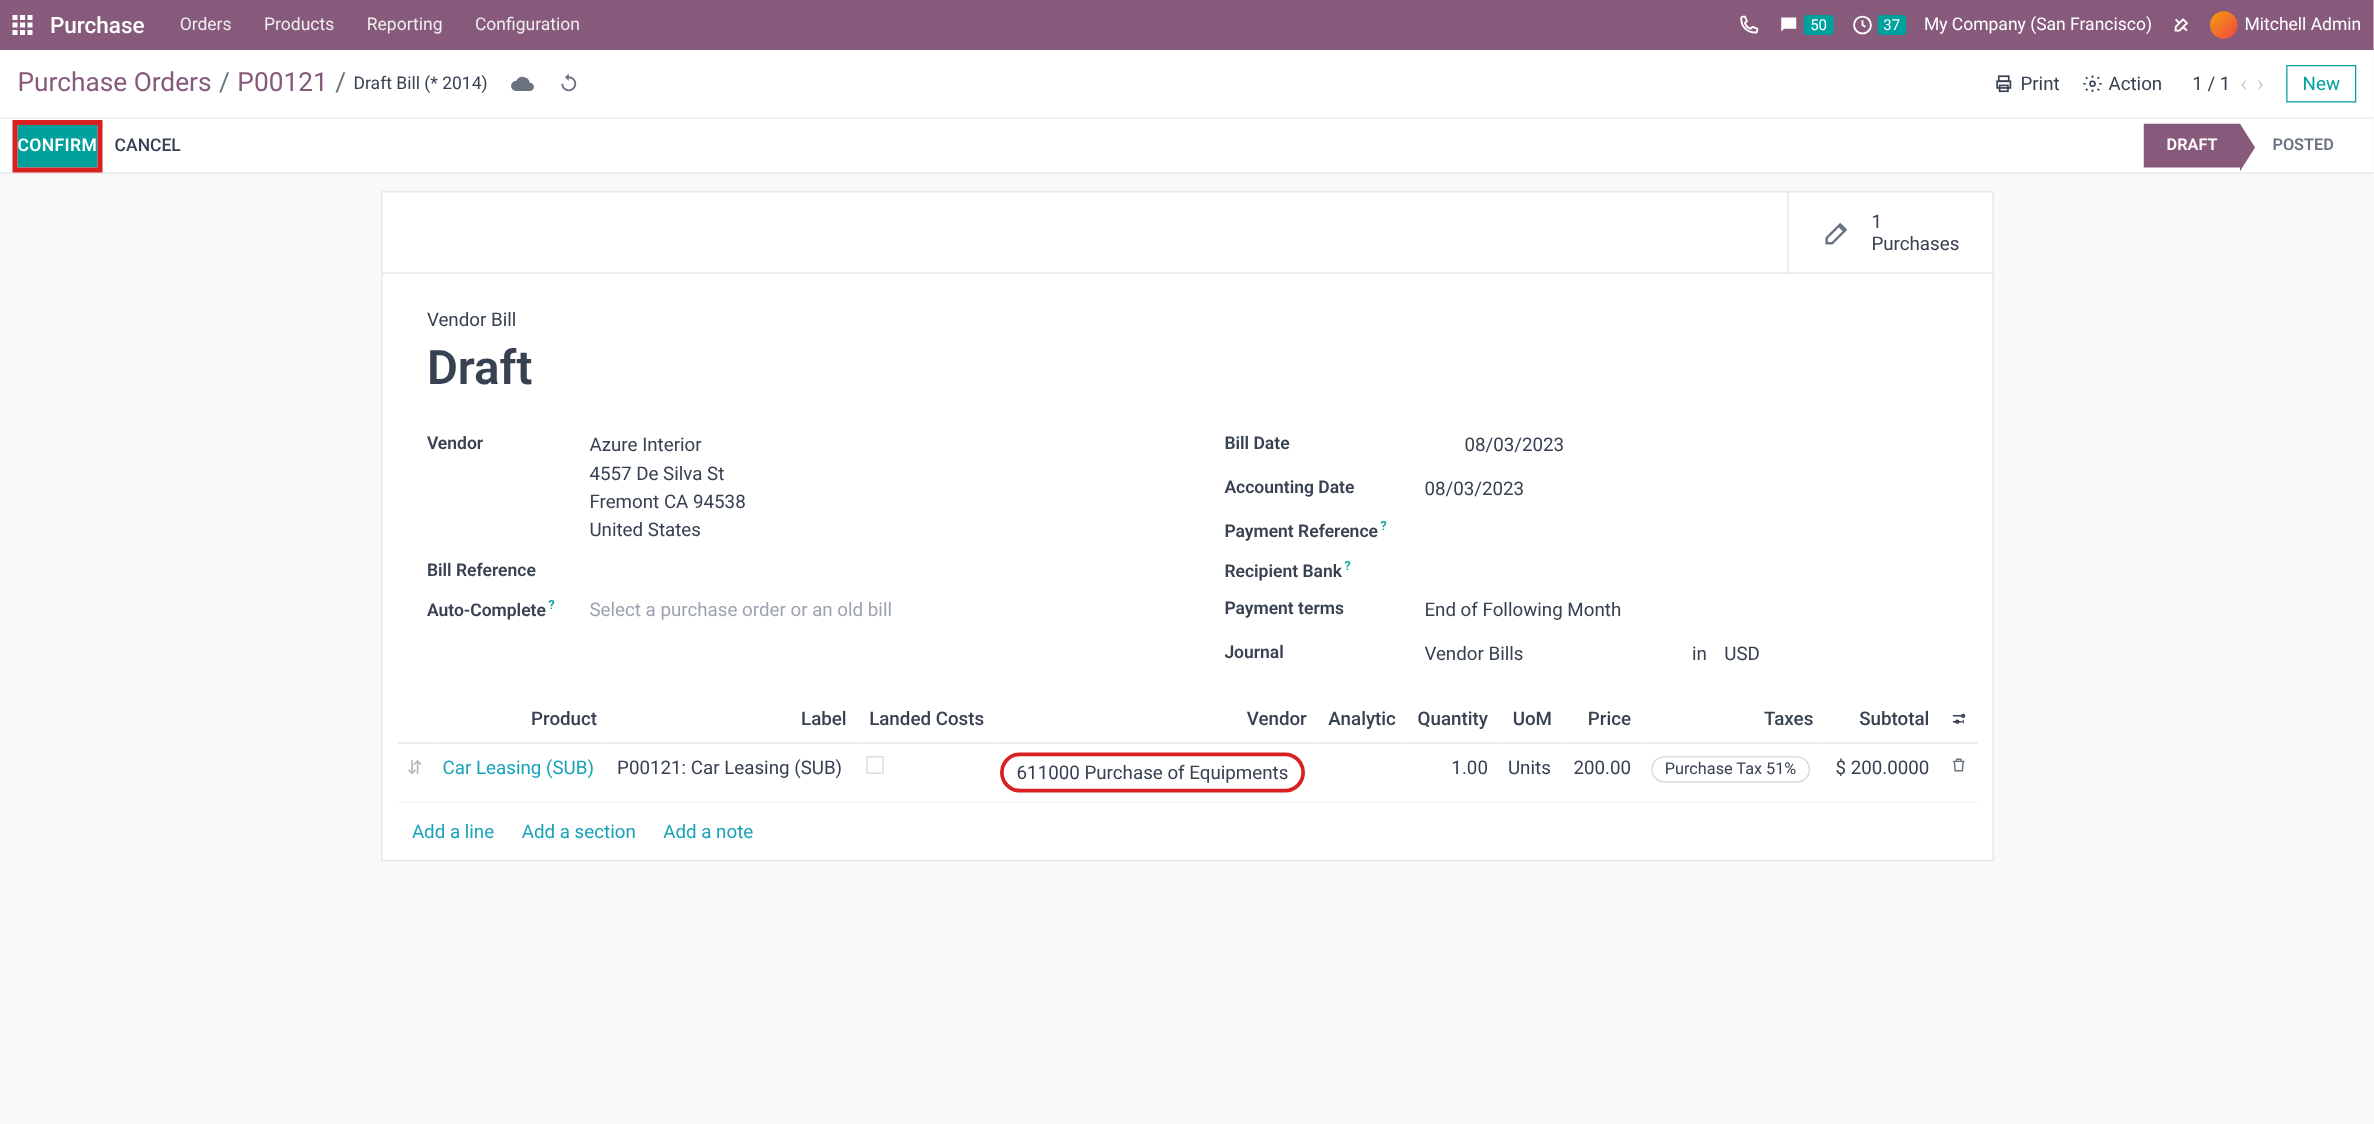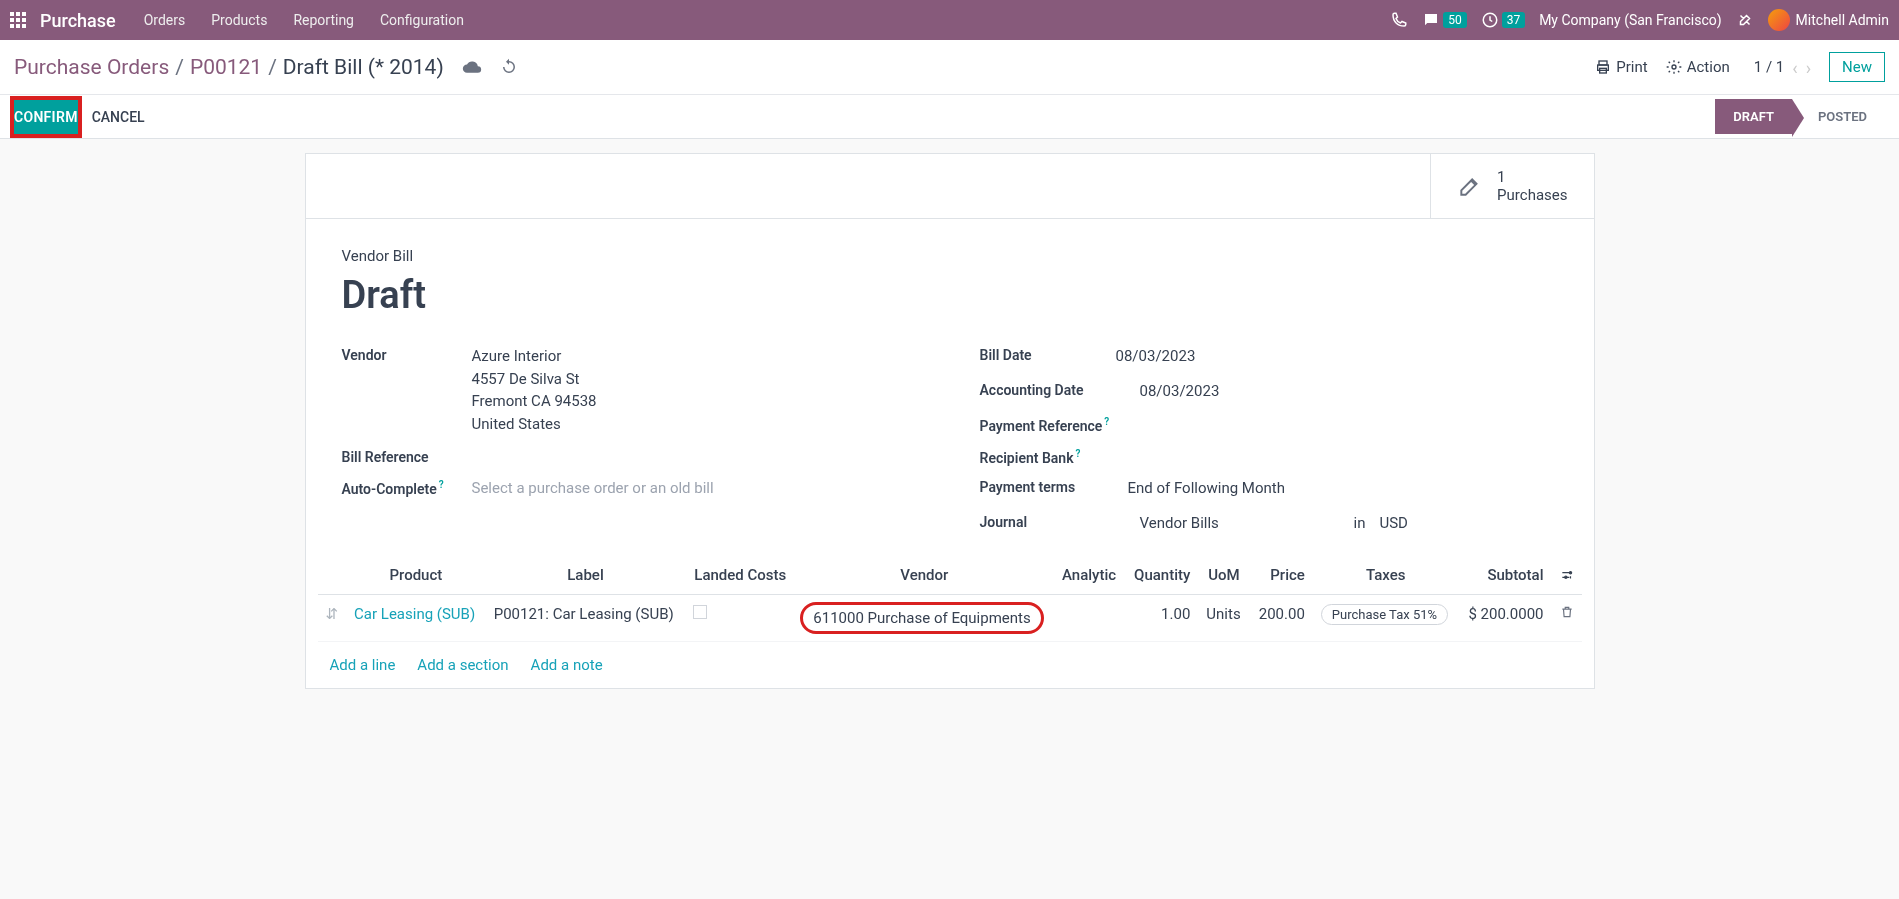--- a/index.html
+++ b/index.html
@@ -9,21 +9,21 @@
 .topbar .apps-icon span { background:#fff; width:4px; height:4px; }
 .topbar .brand { font-size:18px; font-weight:500; margin-right:28px; }
 .topbar .menu-item { margin-right:26px; cursor:pointer; color:#eee; }
 .topbar .spacer { flex:1; }
 .topbar .right-item { margin-left:14px; display:flex; align-items:center; cursor:pointer; }
 .badge { background:#00a09d; color:#fff; border-radius:3px; padding:1px 5px; font-size:12px; margin-left:3px; }
 .avatar { width:22px; height:22px; border-radius:50%; background:linear-gradient(135deg,#f59e0b,#ef4444); margin-right:6px; }
 .crumbs-bar { background:#fff; padding:12px 14px; display:flex; align-items:center; border-bottom:1px solid #e5e7eb; }
 .crumbs-bar .crumb-link { color:#875a7b; font-size:21px; cursor:pointer; }
 .crumbs-bar .crumb-sep { color:#6b7280; font-size:21px; margin:0 6px; }
-.crumbs-bar .crumb-current { color:#374151; font-size:21px; }
+.crumbs-bar .crumb-current { color:#374151; font-size:14px; }
 .crumbs-bar .iconbtn { margin-left:18px; color:#6b7280; cursor:pointer; }
 .crumbs-bar .spacer { flex:1; }
 .crumbs-bar .action { color:#374151; font-size:15px; margin-left:18px; cursor:pointer; display:flex; align-items:center; gap:5px; }
 .crumbs-bar .pager { margin-left:24px; font-size:15px; color:#374151; }
 .crumbs-bar .arrow { color:#ccc; font-size:18px; margin-left:8px; cursor:pointer; }
 .new-btn { border:1px solid #00a09d; color:#00a09d; background:#fff; padding:5px 12px; font-size:15px; margin-left:18px; cursor:pointer; }
 .status-bar { background:#fff; display:flex; align-items:center; padding:0 14px; height:44px; border-bottom:1px solid #dee2e6; }
 .confirm-btn { background:#00a09d; color:#fff; border:none; padding:9px 0; font-weight:600; font-size:14px; letter-spacing:0.3px; cursor:pointer; }
 .cancel-btn { background:transparent; color:#374151; border:none; padding:9px 14px; font-weight:500; font-size:14px; cursor:pointer; }
 .highlight-red { outline:4px solid #d92020; outline-offset:0; }
@@ -47,21 +47,21 @@
 .field-row { display:flex; margin-bottom:12px; align-items:flex-start; }
 .field-label { width:130px; font-weight:600; font-size:14px; color:#374151; padding-top:2px; }
 .field-label .q { color:#00a09d; font-size:10px; vertical-align:super; margin-left:2px; }
 .field-value { flex:1; font-size:15px; color:#374151; line-height:1.5; }
 .field-value .placeholder { color:#9ca3af; }
 .journal-line { display:flex; align-items:center; gap:14px; }
 .tabs { display:flex; border-bottom:1px solid #dee2e6; margin:24px 36px 0; }
 .tab { padding:10px 18px; font-size:15px; color:#6b7280; cursor:pointer; border:1px solid transparent; border-bottom:none; }
 .tab.active { color:#374151; border-color:#dee2e6; background:#fff; margin-bottom:-1px; }
 table.lines { width:calc(100% - 24px); margin:0 12px; border-collapse:collapse; font-size:15px; }
-table.lines th { text-align:center; padding:10px 8px; font-weight:500; color:#374151; border-bottom:1px solid #dee2e6; }
+table.lines th { text-align:right; padding:10px 8px; font-weight:500; color:#374151; border-bottom:1px solid #dee2e6; }
 table.lines th.r { text-align:right; }
 table.lines td { padding:10px 8px; vertical-align:top; border-bottom:1px solid #f3f4f6; }
 table.lines td.r { text-align:right; }
 .prod-link { color:#17a2b8; cursor:pointer; }
 .account-cell { display:inline-block;border-radius:13px; }
 .account-cell.outlined { outline:3px solid #d92020; padding:4px 10px; }
 .tax-pill { border:1px solid #d1d5db; border-radius:12px; padding:2px 10px; font-size:13px; color:#374151; }
 .checkbox-empty { width:14px; height:14px; border:1px solid #d1d5db; display:inline-block; }
 .drag-handle { color:#adb5bd; cursor:grab; }
 .trash { color:#6b7280; cursor:pointer; }
@@ -205,37 +205,37 @@
             <div class="field-label">Bill Reference</div>
             <div class="field-value"></div>
           </div>
           <div class="field-row">
             <div class="field-label"><span>Auto-Complete</span><span class="q">?</span></div>
             <div class="field-value"><span class="placeholder">Select a purchase order or an old bill</span></div>
           </div>
         </div>
         <div class="col">
           <div class="field-row">
-            <div class="field-label" style="width:136px">Bill Date</div>
+            <div class="field-label" style="width:192px">Bill Date</div>
             <div class="field-value">08/03/2023</div>
           </div>
           <div class="field-row">
             <div class="field-label" style="width:160px">Accounting Date</div>
             <div class="field-value">08/03/2023</div>
           </div>
           <div class="field-row">
             <div class="field-label" style="width:160px"><span>Payment Reference</span><span class="q">?</span></div>
             <div class="field-value"></div>
           </div>
           <div class="field-row">
             <div class="field-label" style="width:160px"><span>Recipient Bank</span><span class="q">?</span></div>
             <div class="field-value"></div>
           </div>
           <div class="field-row">
-            <div class="field-label" style="width:148px">Payment terms</div>
+            <div class="field-label" style="width:160px">Payment terms</div>
             <div class="field-value">End of Following Month</div>
           </div>
           <div class="field-row">
             <div class="field-label" style="width:160px">Journal</div>
             <div class="field-value journal-line">
               <span style="min-width:200px">Vendor Bills</span>
               <span>in</span>
               <span>USD</span>
             </div>
           </div>

